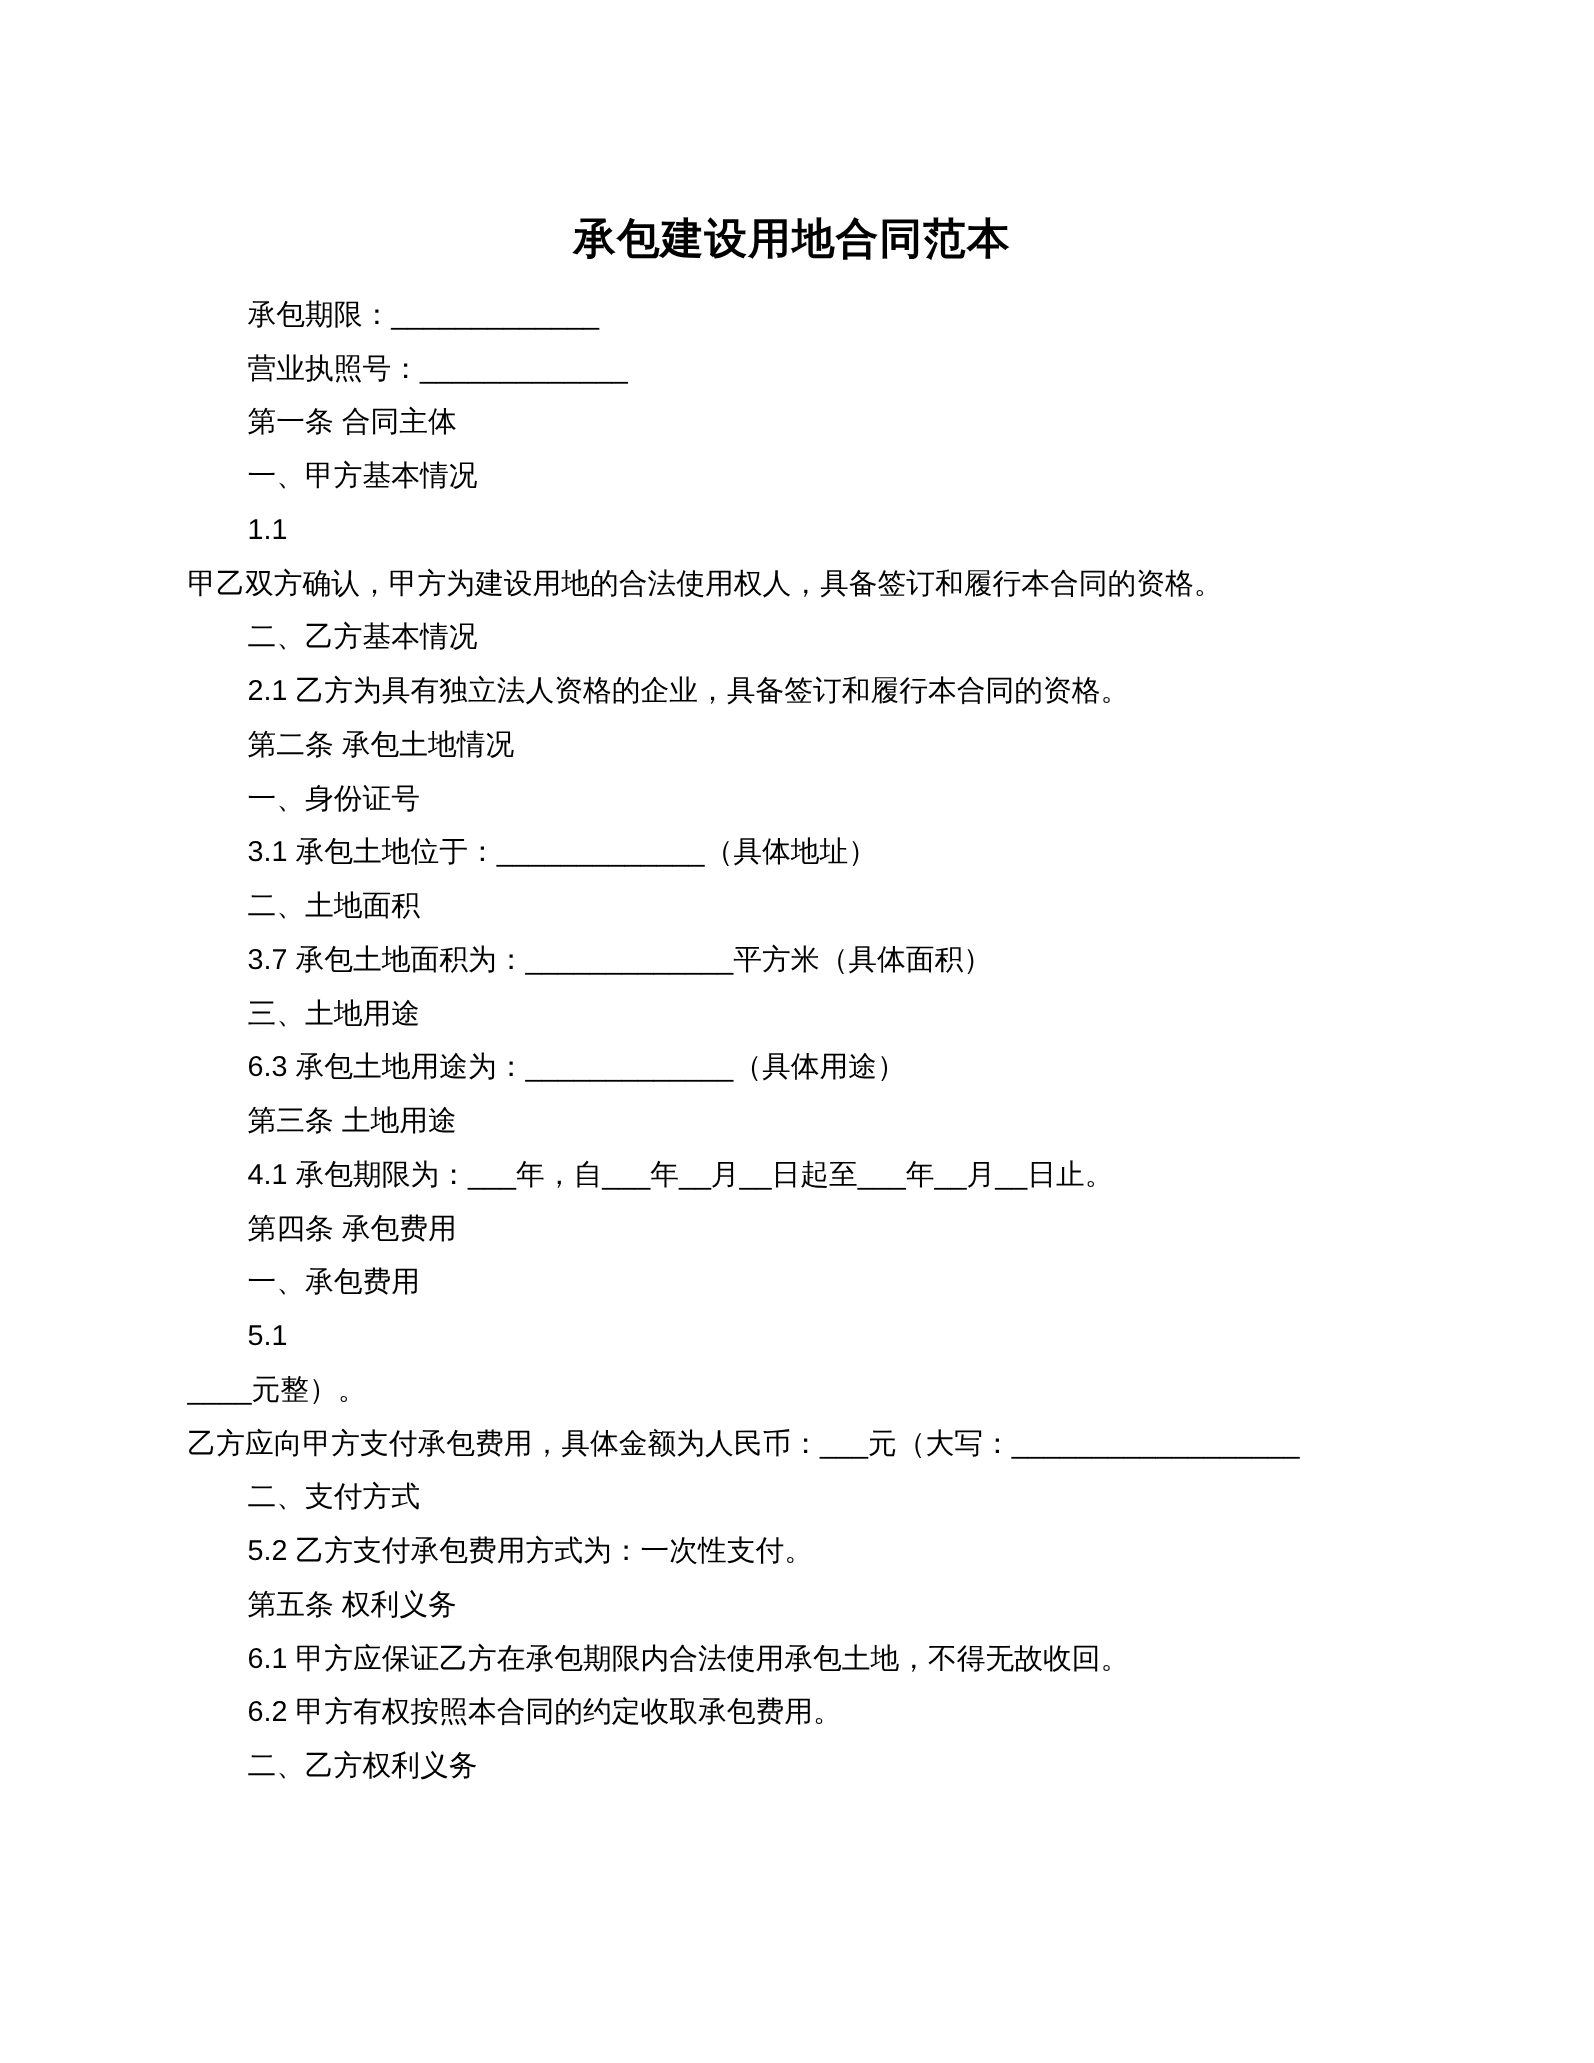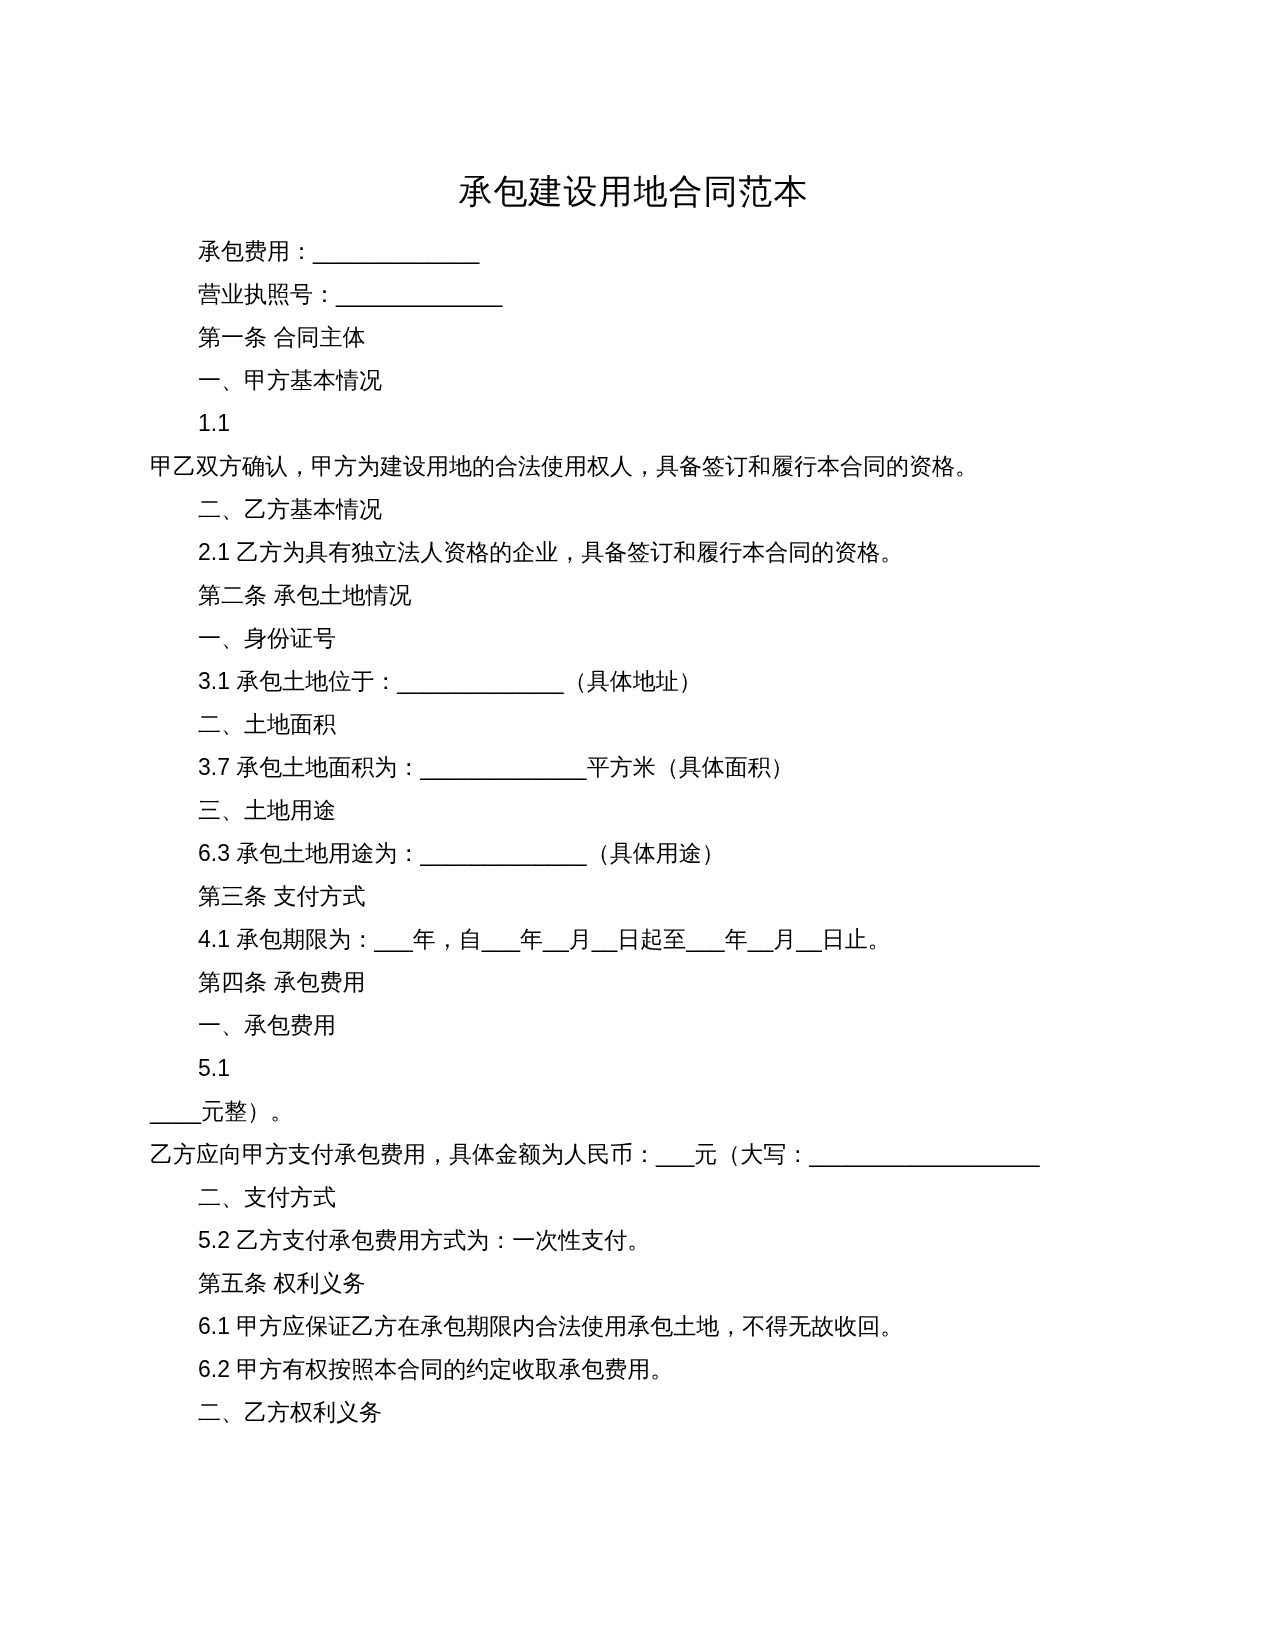--- a/index.html
+++ b/index.html
@@ -14,21 +14,21 @@
     background: #ffffff;
     color: #000000;
     font-family: "Liberation Sans", "DejaVu Sans", sans-serif;
     box-sizing: border-box;
     padding: 170px 158px 0 150px;
     overflow: hidden;
   }
   .doc-title {
     margin: 0;
     font-size: 34px;
-    font-weight: 400;
+    font-weight: 700;
     line-height: 42px;
     text-align: center;
     letter-spacing: 1px;
   }
   .doc-lines {
     margin-top: 18px;
   }
   .doc-lines p {
     margin: 0;
     font-size: 23px;
@@ -42,36 +42,36 @@
   .doc-lines p.flush {
     text-indent: 0;
   }
 </style>
 </head>
 <body>
 
 <div class="page">
   <h1 class="doc-title">承包建设用地合同范本</h1>
   <div class="doc-lines">
-    <p class="indent">承包费用：_____________</p>
+    <p class="indent">承包期限：_____________</p>
     <p class="indent">营业执照号：_____________</p>
     <p class="indent">第一条 合同主体</p>
     <p class="indent">一、甲方基本情况</p>
     <p class="indent">1.1</p>
     <p class="flush">甲乙双方确认，甲方为建设用地的合法使用权人，具备签订和履行本合同的资格。</p>
     <p class="indent">二、乙方基本情况</p>
     <p class="indent">2.1 乙方为具有独立法人资格的企业，具备签订和履行本合同的资格。</p>
     <p class="indent">第二条 承包土地情况</p>
     <p class="indent">一、身份证号</p>
     <p class="indent">3.1 承包土地位于：_____________（具体地址）</p>
     <p class="indent">二、土地面积</p>
     <p class="indent">3.7 承包土地面积为：_____________平方米（具体面积）</p>
     <p class="indent">三、土地用途</p>
     <p class="indent">6.3 承包土地用途为：_____________（具体用途）</p>
-    <p class="indent">第三条 支付方式</p>
+    <p class="indent">第三条 土地用途</p>
     <p class="indent">4.1 承包期限为：___年，自___年__月__日起至___年__月__日止。</p>
     <p class="indent">第四条 承包费用</p>
     <p class="indent">一、承包费用</p>
     <p class="indent">5.1</p>
     <p class="flush">____元整）。</p>
     <p class="flush">乙方应向甲方支付承包费用，具体金额为人民币：___元（大写：__________________</p>
     <p class="indent">二、支付方式</p>
     <p class="indent">5.2 乙方支付承包费用方式为：一次性支付。</p>
     <p class="indent">第五条 权利义务</p>
     <p class="indent">6.1 甲方应保证乙方在承包期限内合法使用承包土地，不得无故收回。</p>

